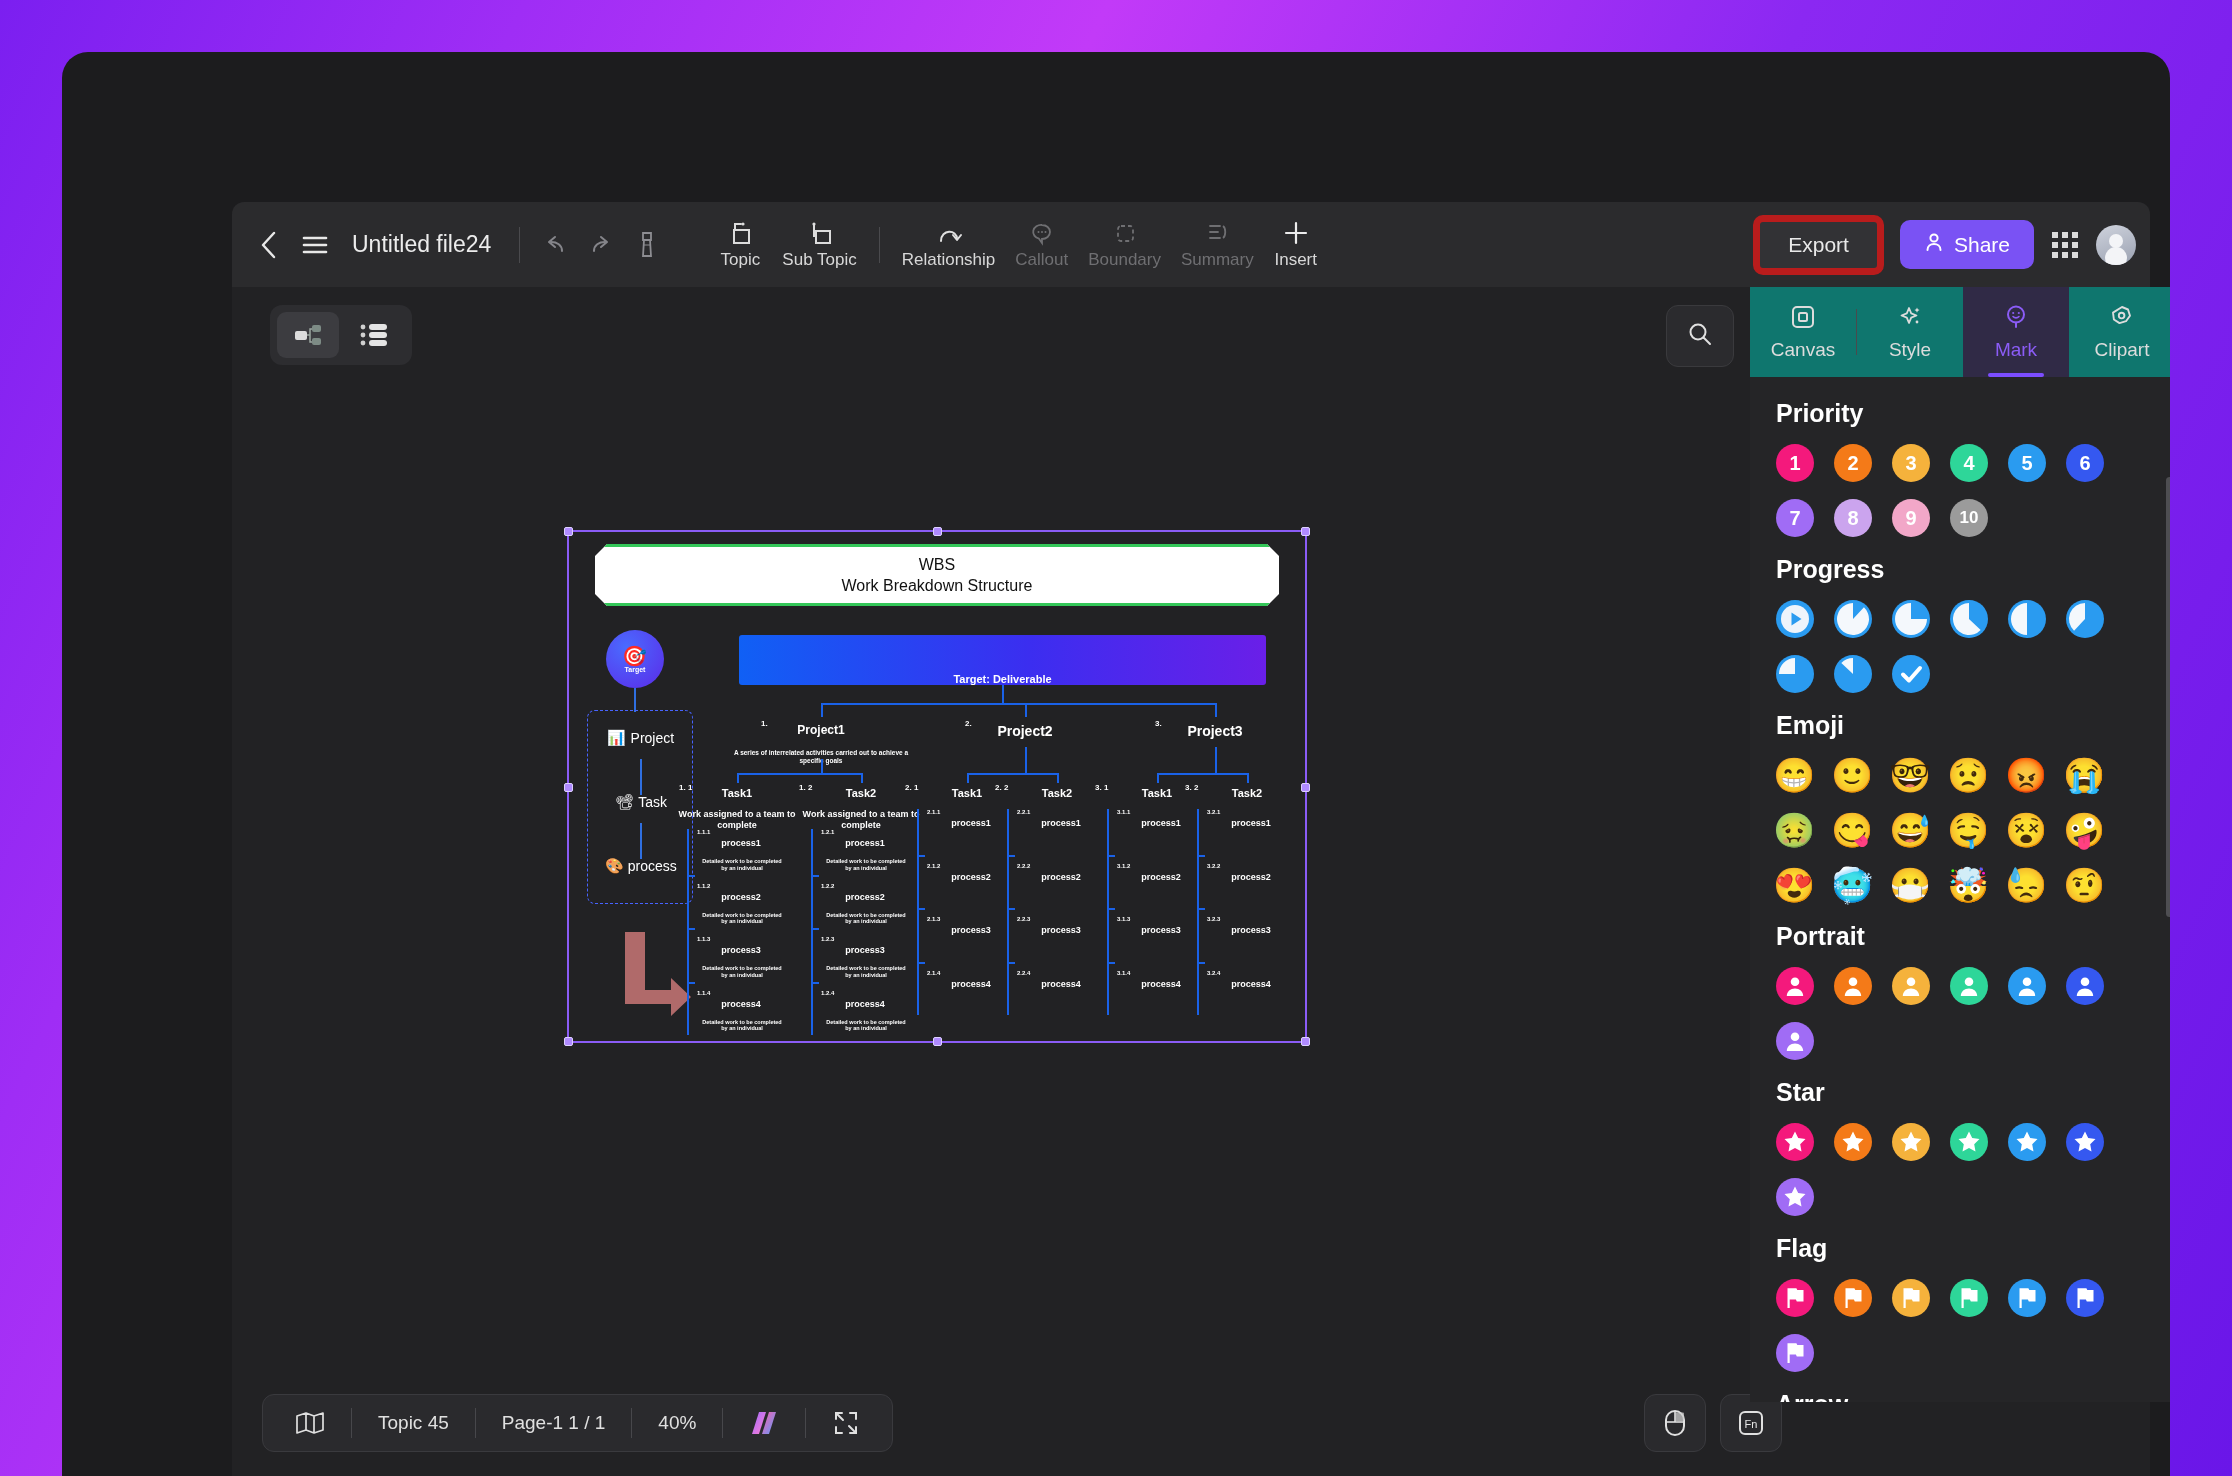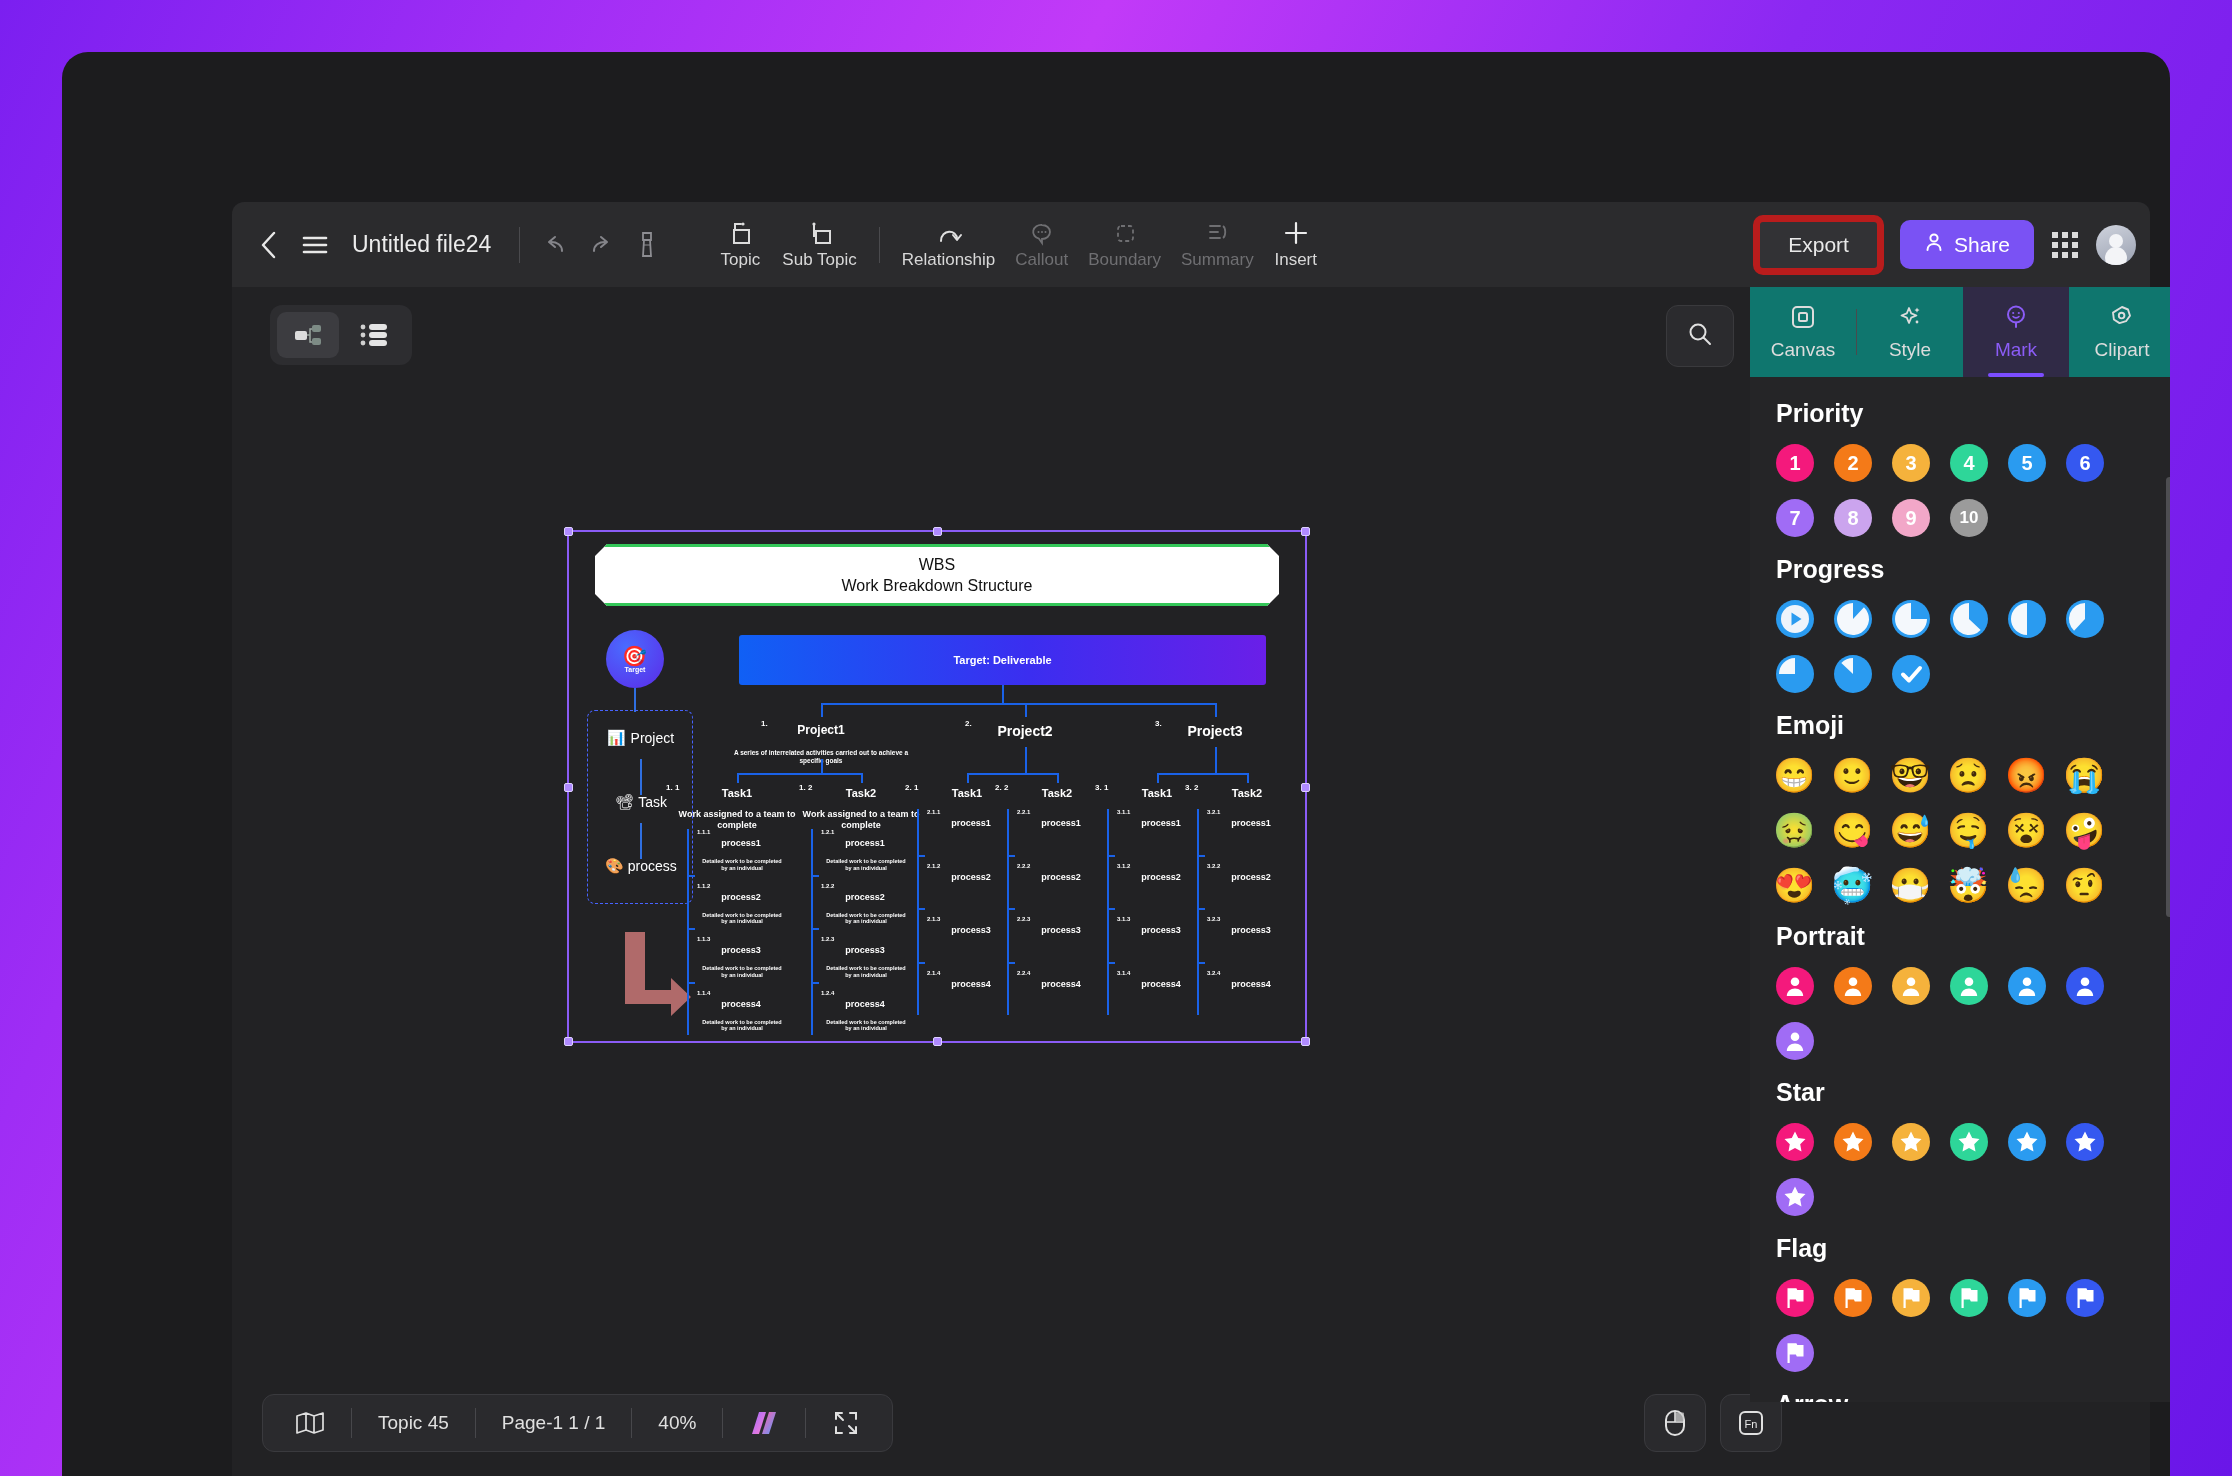--- a/index.html
+++ b/index.html
@@ -135,21 +135,21 @@
     position: absolute; left: 39px; top: 100px;
     width: 58px; height: 58px; border-radius: 50%;
     background: radial-gradient(circle at 35% 30%, #4a6bff, #5b2ae8);
     display: flex; flex-direction: column; align-items: center; justify-content: center;
     color: #fff; font-size: 7px; font-weight: bold;
   }
   #target-bar {
     position: absolute; left: 172px; top: 105px; width: 527px; height: 50px;
     background: linear-gradient(90deg, #1060f5 0%, #3b2ef0 55%, #6a1fe8 100%);
     color: #fff; font-size: 11px; font-weight: bold;
-    display: flex; align-items: center; justify-content: center;
+    display: flex; align-items: flex-end; justify-content: center;
     border-radius: 3px;
   }
   #legend-box {
     position: absolute; left: 20px; top: 180px; width: 106px; height: 194px;
     border: 1px dashed #4763ff; border-radius: 8px;
   }
   .legend-item {
     position: absolute; left: 0; width: 106px;
     display: flex; align-items: center; justify-content: center; gap: 4px;
     color: #fff; font-size: 14px;
@@ -479,21 +479,21 @@
       <div id="tree-layer" style="position:absolute;inset:0;">
           <div class="vline" style="left: 435px; top: 155px; height: 18px;"></div>
           <div class="hline" style="left: 254px; top: 173px; width: 394px;"></div>
           <div class="vline" style="left: 254px; top: 173px; height: 14px;"></div>
           <div class="num-lbl" style="left: 194px; top: 189px; font-size: 8px;">1.</div>
           <div class="wbs-text node-title" style="left: 184px; top: 193px; width: 140px; font-size: 12px;">Project1</div>
           <div class="wbs-text node-desc" style="left: 162px; top: 211px; width: 184px; font-size: 6.5px;">A series of interrelated activities carried out to achieve a specific goals</div>
           <div class="vline" style="left: 254px; top: 229px; height: 14px;"></div>
           <div class="hline" style="left: 170px; top: 243px; width: 124px;"></div>
           <div class="vline" style="left: 170px; top: 243px; height: 10px;"></div>
-          <div class="num-lbl" style="left: 99px; top: 253px; font-size: 8px;">1. 1</div>
+          <div class="num-lbl" style="left: 112px; top: 253px; font-size: 8px;">1. 1</div>
           <div class="wbs-text node-title" style="left: 110px; top: 257px; width: 120px; font-size: 11px;">Task1</div>
           <div class="wbs-text node-desc" style="left: 110px; top: 271px; width: 120px; font-size: 9px;">Work assigned to a team to complete</div>
           <div class="vline" style="left: 120px; top: 299px; height: 206px;"></div>
           <div class="num-lbl" style="left: 130px; top: 299px; font-size: 6px;">1.1.1</div>
           <div class="wbs-text node-title" style="left: 124px; top: 308px; width: 100px; font-size: 9px;">process1</div>
           <div class="wbs-text node-desc" style="left: 134px; top: 320px; width: 82px; font-size: 5.5px;">Detailed work to be completed by an individual</div>
           <div class="tick" style="left: 120px; top: 344.5px;"></div>
           <div class="num-lbl" style="left: 130px; top: 352.5px; font-size: 6px;">1.1.2</div>
           <div class="wbs-text node-title" style="left: 124px; top: 361.5px; width: 100px; font-size: 9px;">process2</div>
           <div class="wbs-text node-desc" style="left: 134px; top: 373.5px; width: 82px; font-size: 5.5px;">Detailed work to be completed by an individual</div>

